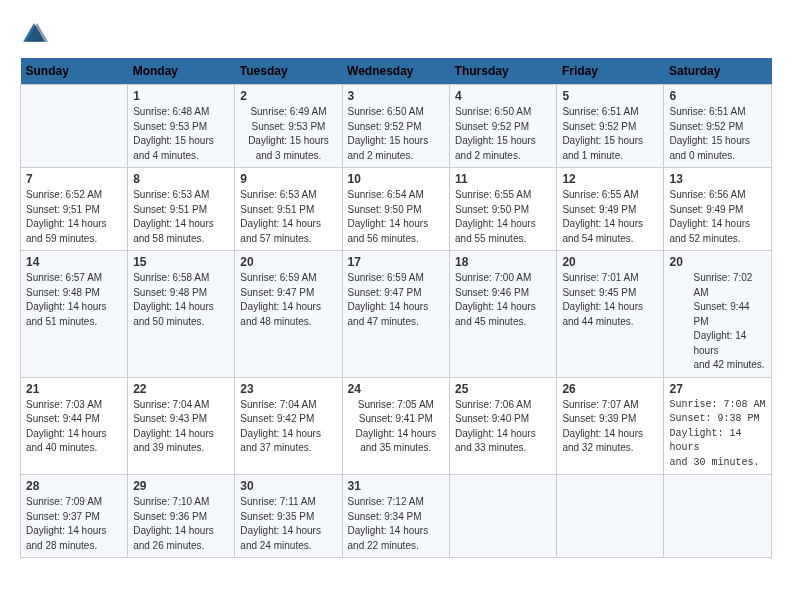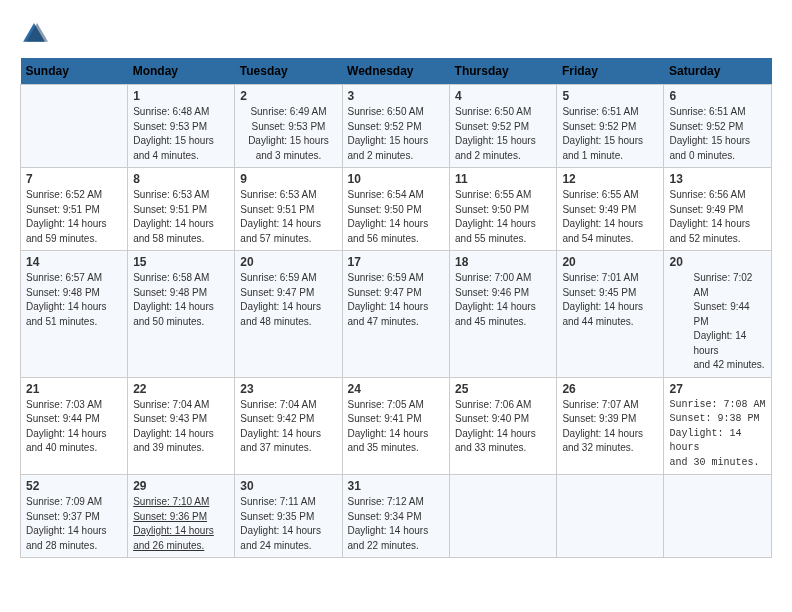--- a/index.html
+++ b/index.html
@@ -283,21 +283,21 @@
         </td>
         <td>
           <span class="day-number">23</span>
           <div class="day-info" style="white-space: pre-line;">Sunrise: 7:04 AM
 Sunset: 9:42 PM
 Daylight: 14 hours
 and 37 minutes.</div>
         </td>
         <td>
           <span class="day-number">24</span>
-          <div class="day-info" style="white-space: pre-line;">Sunrise: 7:05 AM
+          <div class="day-info" style="white-space: pre-line; text-align: center;">Sunrise: 7:05 AM
 Sunset: 9:41 PM
 Daylight: 14 hours
 and 35 minutes.</div>
         </td>
         <td>
           <span class="day-number">25</span>
           <div class="day-info" style="white-space: pre-line;">Sunrise: 7:06 AM
 Sunset: 9:40 PM
 Daylight: 14 hours
 and 33 minutes.</div>
@@ -312,29 +312,29 @@
         <td>
           <span class="day-number">27</span>
           <div class="day-info" style="white-space: pre-line; font-family: Liberation Mono, monospace;">Sunrise: 7:08 AM
 Sunset: 9:38 PM
 Daylight: 14 hours
 and 30 minutes.</div>
         </td>
       </tr>
       <tr>
         <td>
-          <span class="day-number">52</span>
+          <span class="day-number">28</span>
           <div class="day-info" style="white-space: pre-line;">Sunrise: 7:09 AM
 Sunset: 9:37 PM
 Daylight: 14 hours
 and 28 minutes.</div>
         </td>
         <td>
           <span class="day-number">29</span>
-          <div class="day-info" style="white-space: pre-line; text-decoration: underline;">Sunrise: 7:10 AM
+          <div class="day-info" style="white-space: pre-line;">Sunrise: 7:10 AM
 Sunset: 9:36 PM
 Daylight: 14 hours
 and 26 minutes.</div>
         </td>
         <td>
           <span class="day-number">30</span>
           <div class="day-info" style="white-space: pre-line;">Sunrise: 7:11 AM
 Sunset: 9:35 PM
 Daylight: 14 hours
 and 24 minutes.</div>

